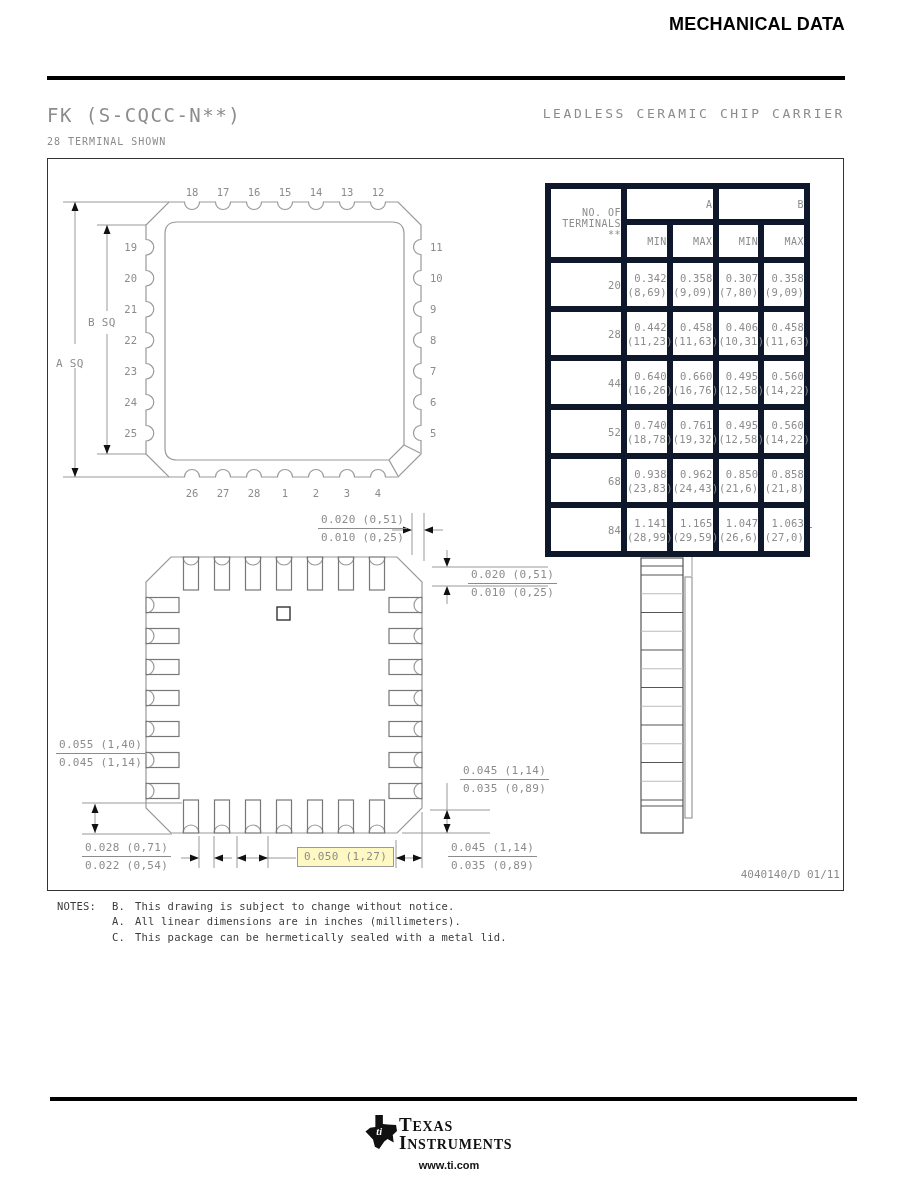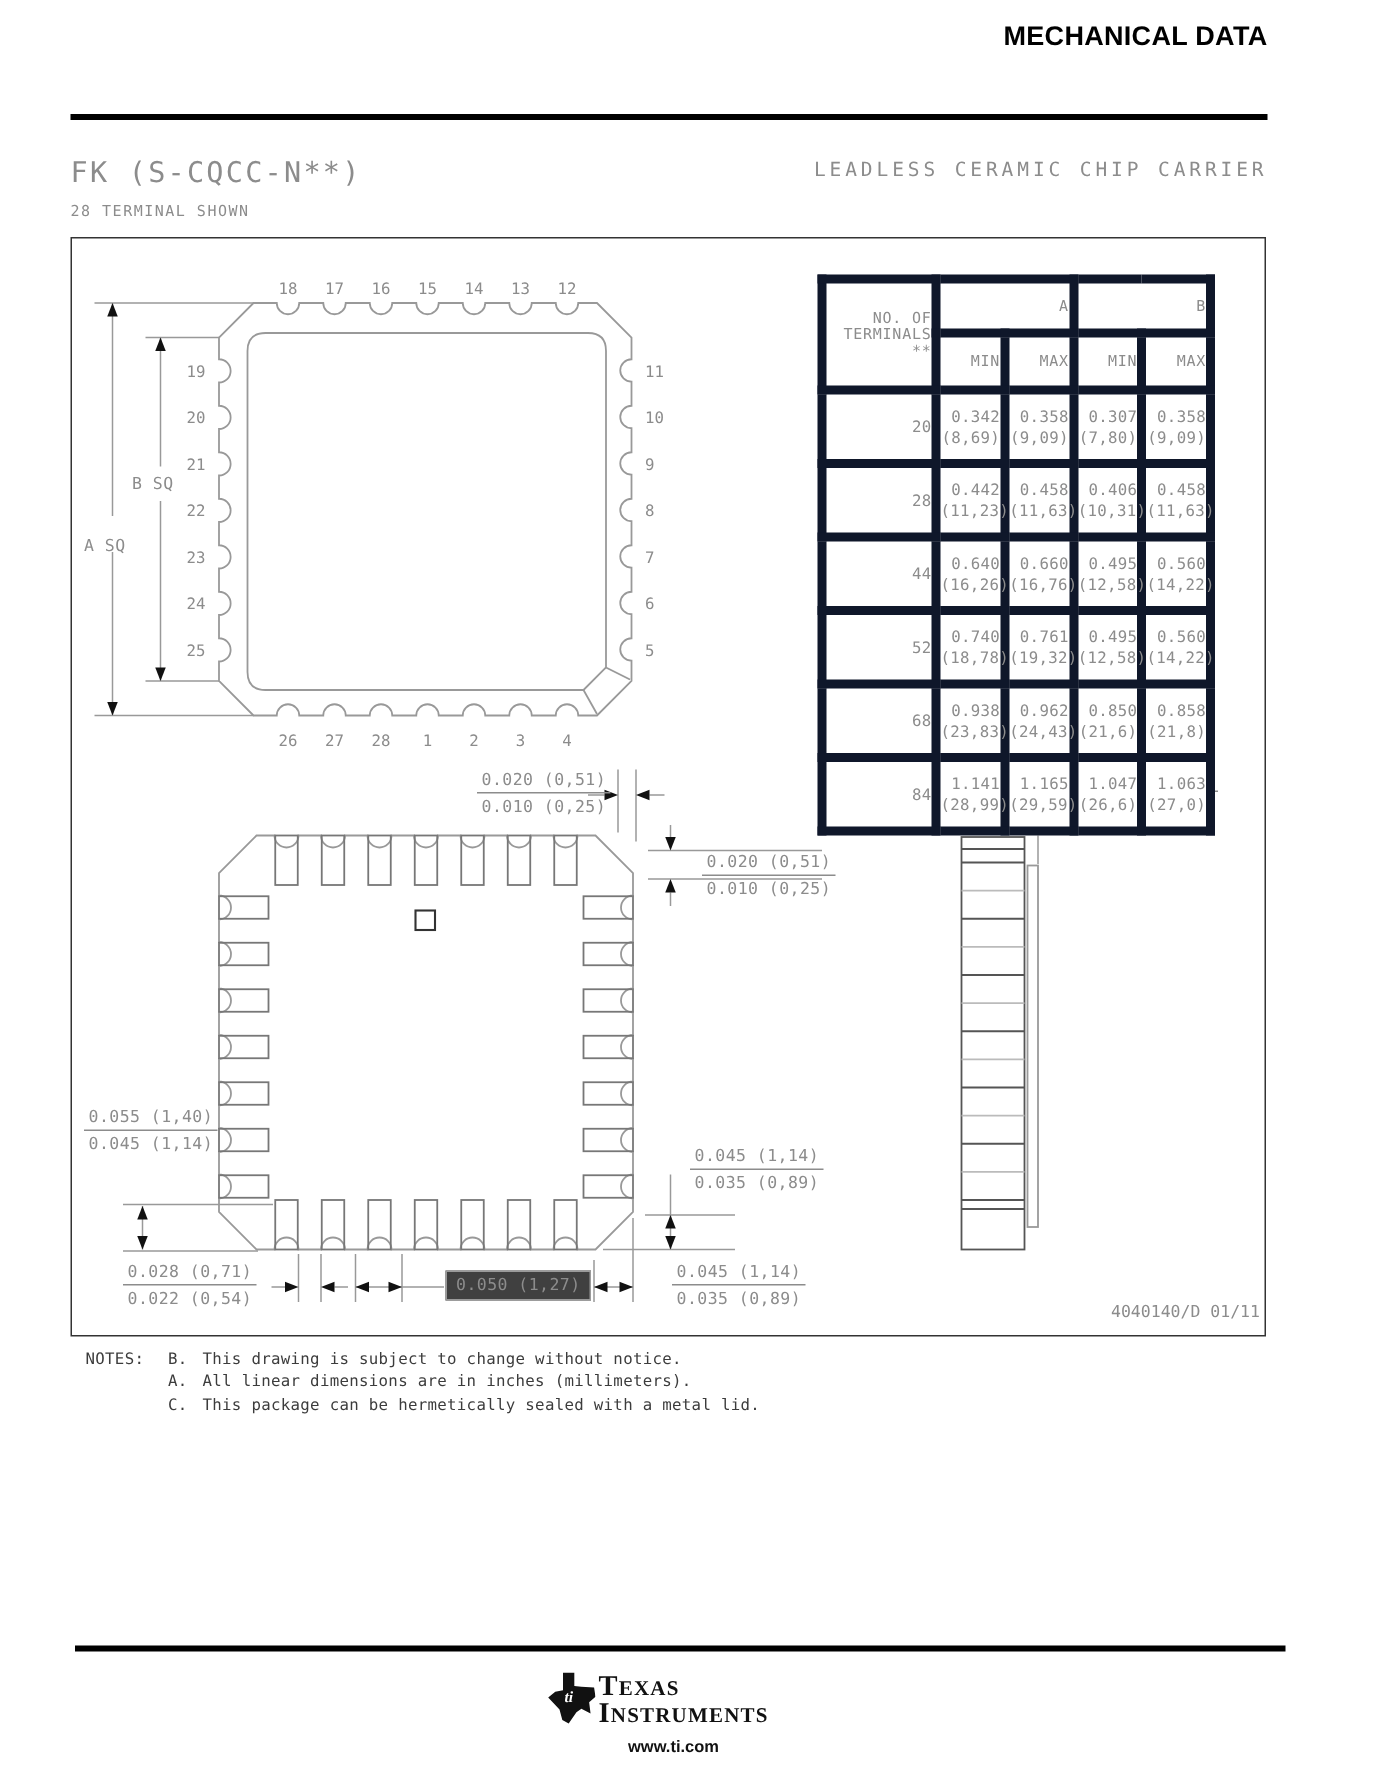--- a/index.html
+++ b/index.html
@@ -16,21 +16,21 @@
   .pkg-sub{left:47px;top:136px;font-size:10px;letter-spacing:1px;}
   
   .frame{left:47px;top:158px;width:795px;height:731px;border:1px solid #333;}
   svg.overlay{position:absolute;left:0;top:0;z-index:1;pointer-events:none;}
   .lbl{position:absolute;z-index:2;font-size:11px;letter-spacing:.3px;line-height:15px;}
   .dim{position:absolute;z-index:2;font-size:11px;letter-spacing:.3px;}
   .dim .dim-top{border-bottom:1px solid #8c8c8c;padding:0 3px 2px;}
   .dim .dim-bot{padding:2px 3px 0;}
   .dim.ralign{text-align:right;}
   .dim-box{position:absolute;z-index:2;font-size:11px;letter-spacing:.3px;
-           border:1px solid #9a9a9a;padding:2px 6px 3px;background:#404040;}
+           border:1px solid #9a9a9a;padding:2px 6px 3px;background:#fef9c3;}
   .doc-number{left:700px;top:868px;width:140px;text-align:right;font-size:11px;z-index:2;}
   
   table.dims{position:absolute;left:545px;top:183px;width:265px;z-index:2;
              border-collapse:collapse;table-layout:fixed;background:#fff;}
   table.dims th,table.dims td{border:6px solid #0f172a;color:#8c8c8c;font-weight:normal;
              text-align:right;vertical-align:middle;padding:0;}
   table.dims th{font-size:10px;letter-spacing:.5px;}
   table.dims td{font-size:10.5px;letter-spacing:.2px;line-height:14px;}
   
   .notes{left:57px;top:899px;display:flex;font-size:10.5px;color:#3c3c3c;

